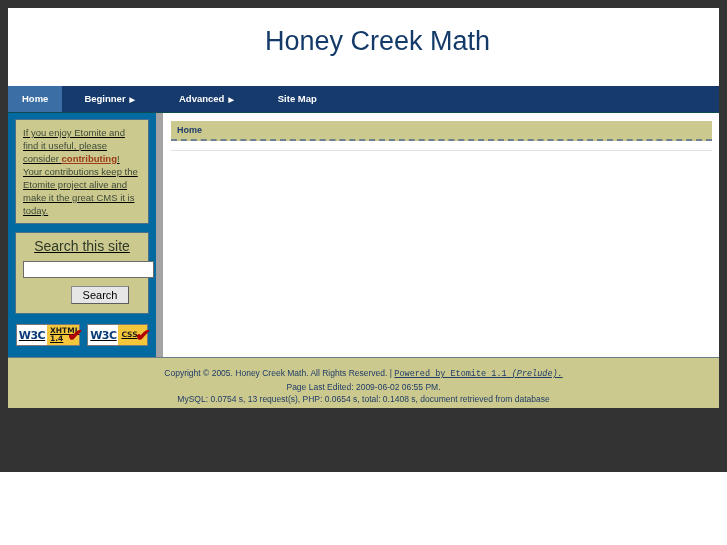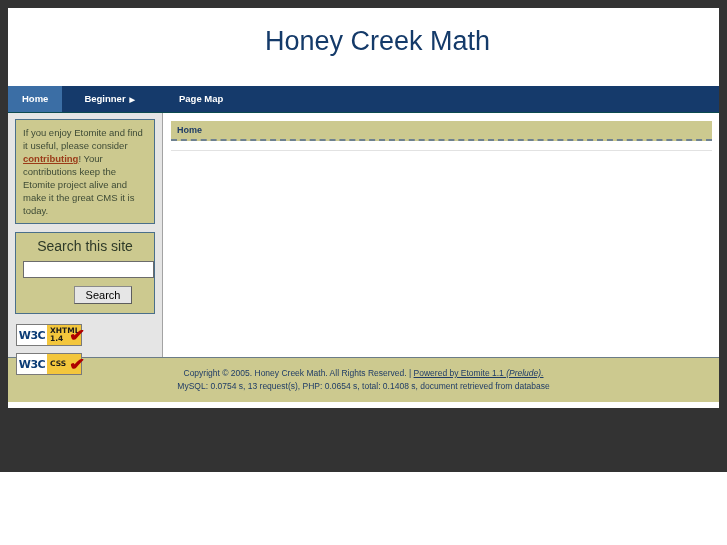--- a/index.html
+++ b/index.html
@@ -93,22 +93,23 @@
     height: 244px;
     background: #ffffff;
     align-items: stretch;
   }
 
   .sidebar {
     width: 155px;
     flex: 0 0 155px;
     padding: 6px 4px 0 4px;
     box-sizing: border-box;
-    border-right: 1px solid #a3a3a3;
-    background: #e5e5e5;
+    border-right: 7px solid #a3a3a3;
+    background: #0369a1;
+    text-decoration: underline;
   }
 
   .panel {
     background: #ccc98f;
     border: 1px solid #4a6f8a;
     margin: 0 3px 8px 3px;
     padding: 6px 7px;
     box-sizing: border-box;
     color: #3d4a35;
     font-size: 9.5px;
@@ -153,21 +154,20 @@
     color: #000000;
     cursor: pointer;
     margin-left: 36px;
   }
 
   
   .badges {
     display: flex;
     gap: 7px;
     padding: 2px 4px 0 4px;
-    flex-direction: column;
   }
   .badge {
     position: relative;
     width: 66px;
     height: 22px;
     border: 1px solid #7a7a7a;
     background: #f3c63c;
     display: flex;
     align-items: stretch;
     overflow: visible;
@@ -238,20 +238,21 @@
     border-top: 1px solid #6b7c87;
     padding: 9px 0 10px 0;
     text-align: center;
     color: #1f3c66;
     font-size: 8.5px;
     line-height: 12.5px;
   }
   .footer a {
     color: #1f3c66;
     text-decoration: underline;
+    font-family: Liberation Mono, monospace;
   }
   .footer .prelude {
     font-style: italic;
   }
 
   .below-fold {
     width: 727px;
     height: 73px;
     background: #ffffff;
   }
@@ -268,21 +269,25 @@
 
     <div class="navbar">
       <div class="nav-item active">
         <span>Home</span>
       </div>
       <div class="nav-item">
         <span>Beginner</span>
         <span class="nav-arrow">▶</span>
       </div>
       <div class="nav-item">
-        <span>Page Map</span>
+        <span>Advanced</span>
+        <span class="nav-arrow">▶</span>
+      </div>
+      <div class="nav-item">
+        <span>Site Map</span>
       </div>
     </div>
 
     <div class="columns">
 
       <div class="sidebar">
 
         <div class="panel">
           <span>If you enjoy Etomite and find it useful, please consider </span><a class="contrib" href="#">contributing</a><span>! Your contributions keep the Etomite project alive and make it the great CMS it is today.</span>
         </div>
@@ -318,19 +323,20 @@
         <div class="content-rule"></div>
         <div></div>
       </div>
 
     </div>
 
     <div class="footer">
       <div>
         <span>Copyright © 2005. Honey Creek Math. All Rights Reserved. | </span><a href="#"><span>Powered by Etomite 1.1 </span><span class="prelude">(Prelude).</span></a>
       </div>
+      <div>Page Last Edited: 2009-06-02 06:55 PM.</div>
       <div>MySQL: 0.0754 s, 13 request(s), PHP: 0.0654 s, total: 0.1408 s, document retrieved from database</div>
     </div>
 
   </div>
 </div>
 
 <div class="below-fold"></div>
 
 </body></html>

